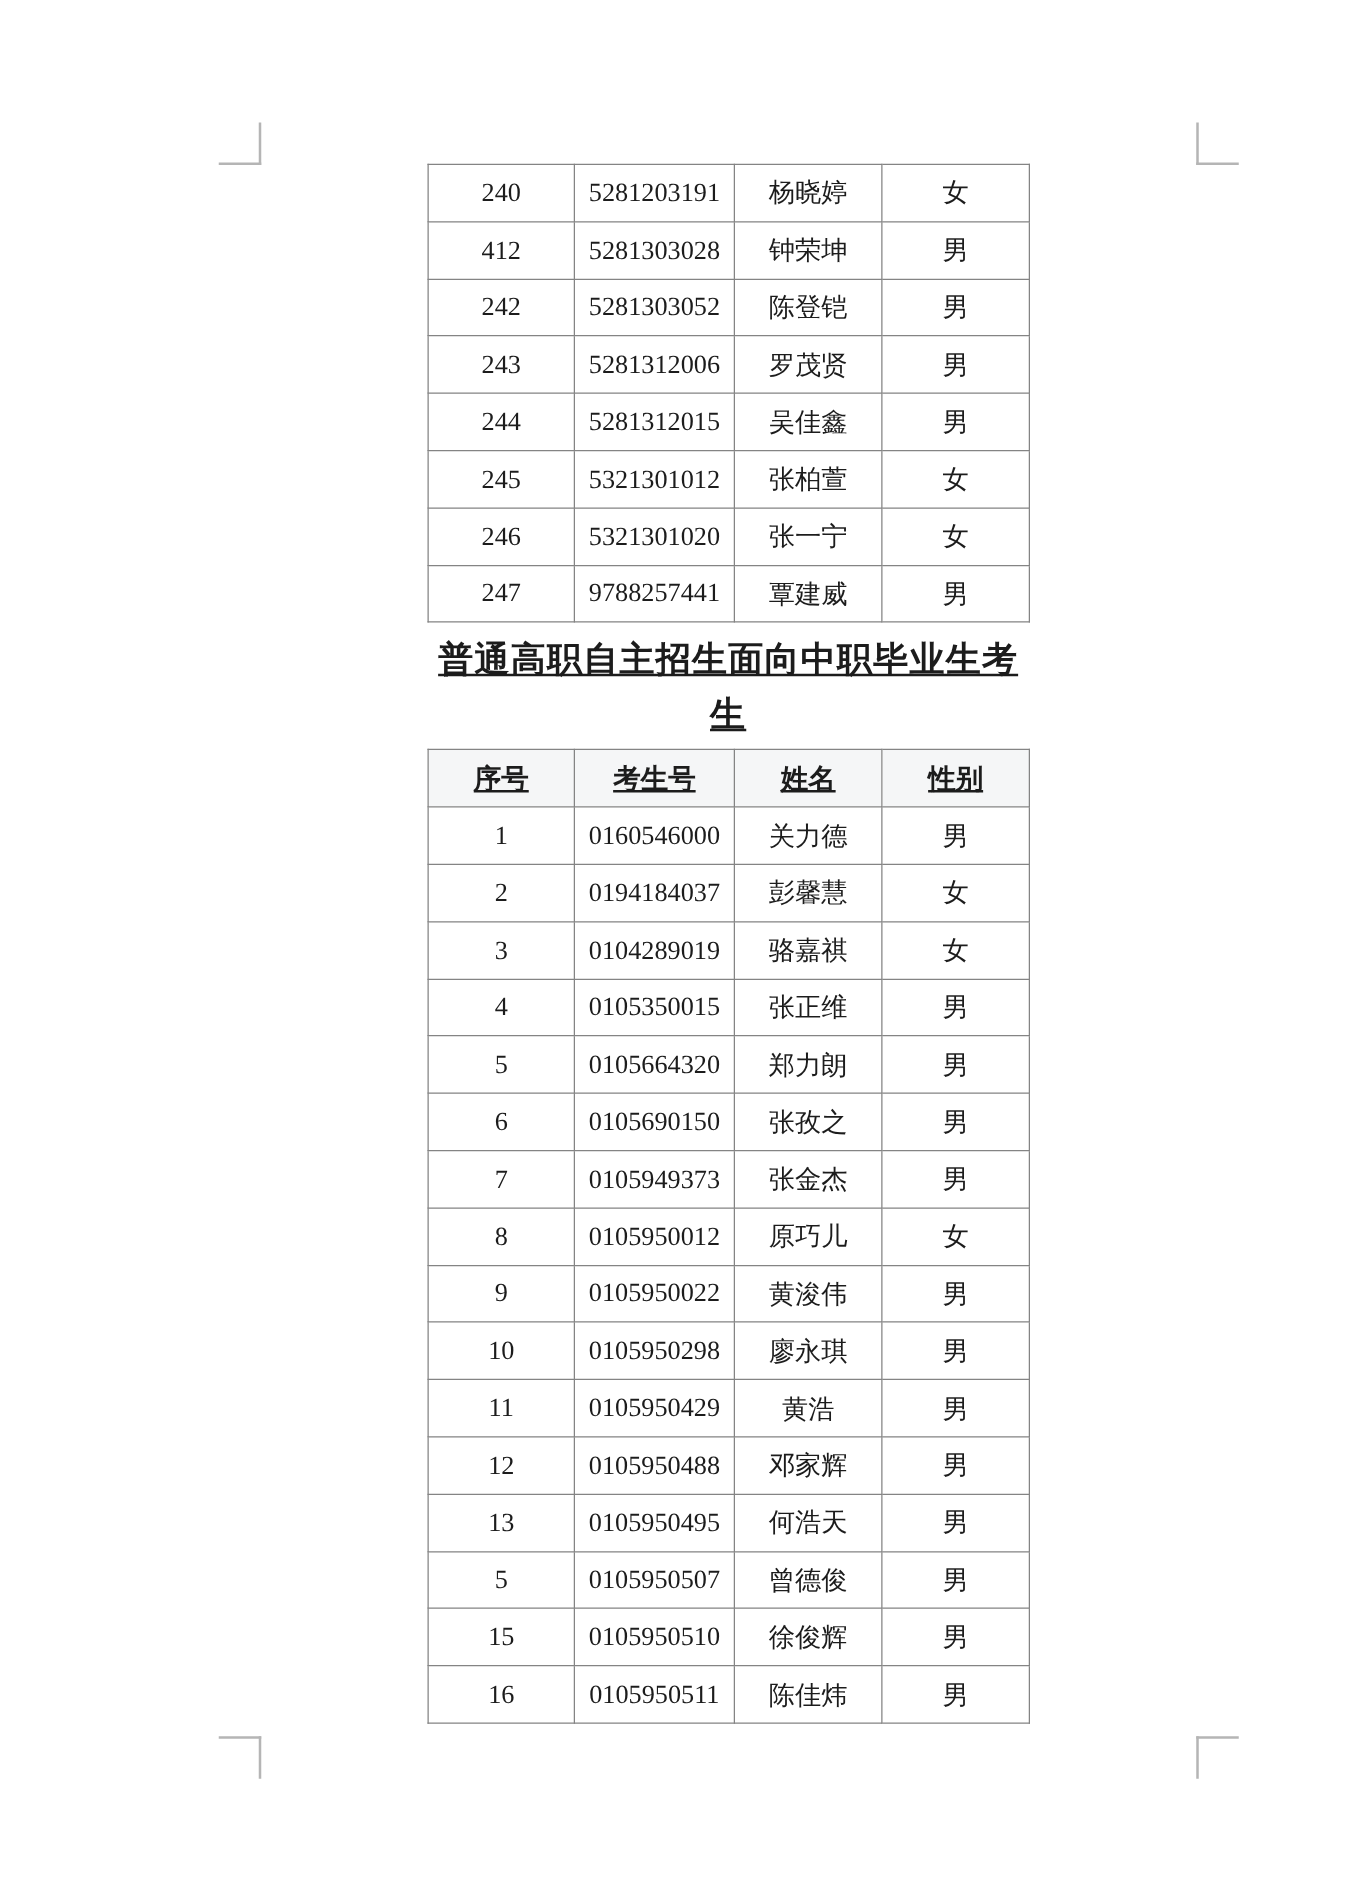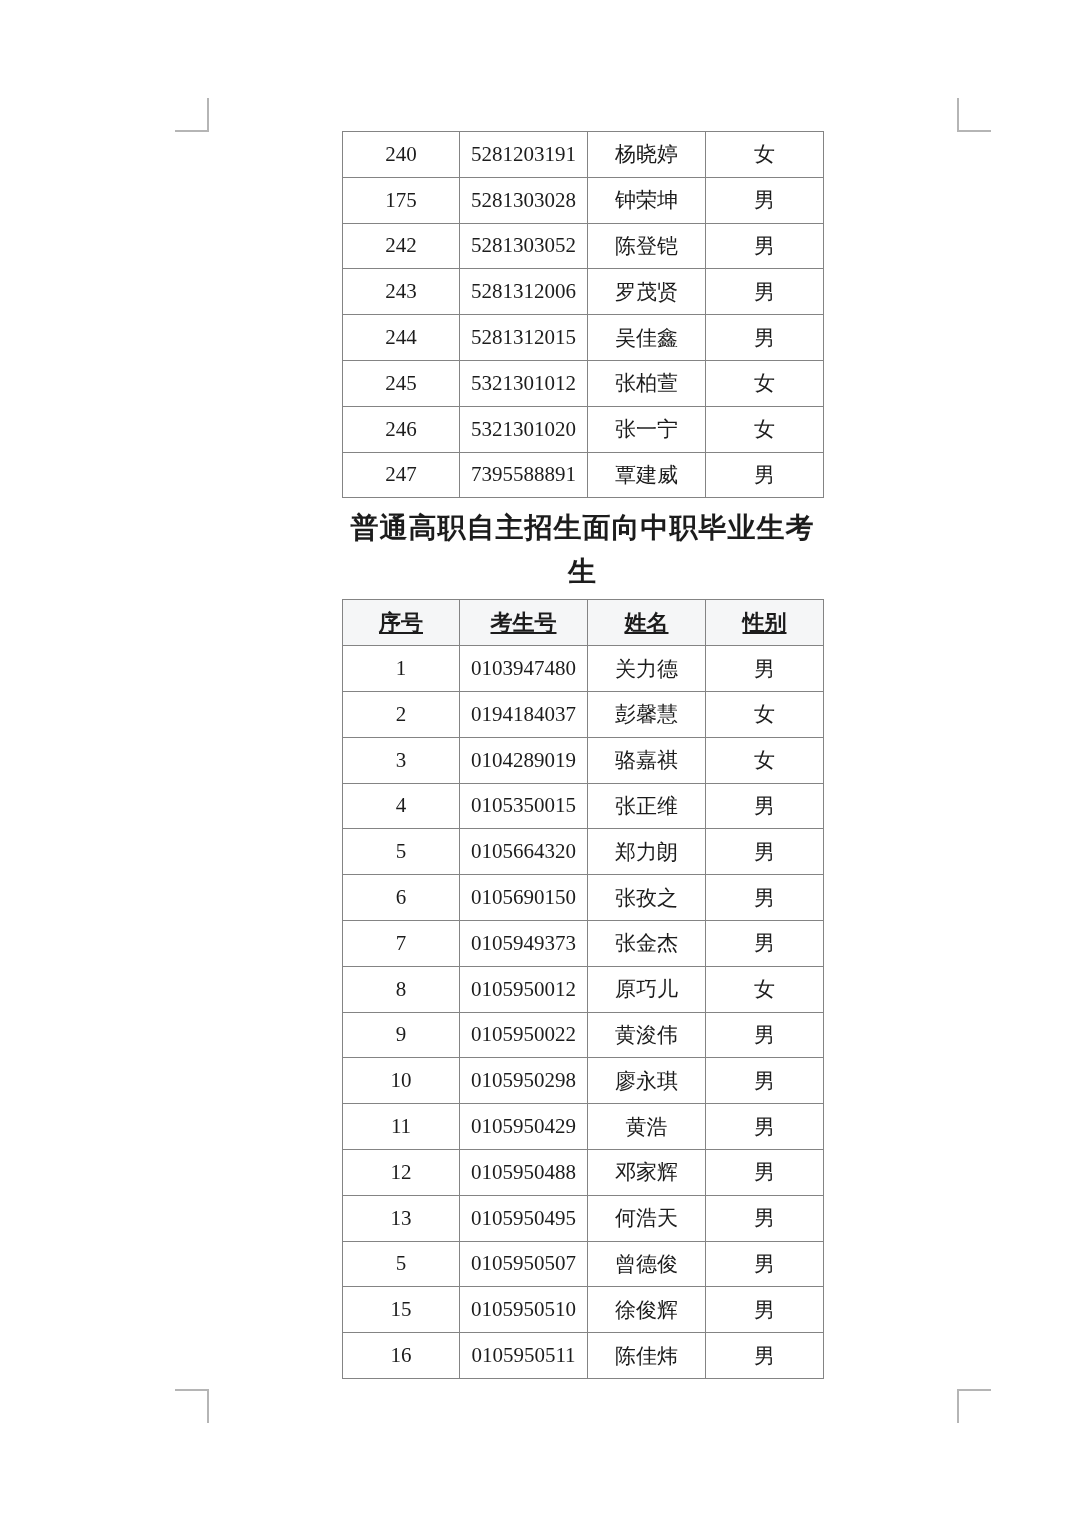--- a/index.html
+++ b/index.html
@@ -49,20 +49,21 @@
 
   .section-heading {
     margin: 8px 0 5px 0;
     font-family: "Liberation Sans", sans-serif;
     font-weight: bold;
     font-size: 28px;
     line-height: 44px;
     text-align: center;
     letter-spacing: 1px;
     color: var(--text, #1c1c1c);
+    text-decoration: underline;
   }
 </style>
 </head>
 <body>
 
 <div class="page">
   <div class="crop-mark tl"></div>
   <div class="crop-mark tr"></div>
   <div class="crop-mark bl"></div>
   <div class="crop-mark br"></div>
@@ -77,21 +78,21 @@
           <col style="width:118px">
       </colgroup>
       <tbody>
           <tr>
             <td>240</td>
             <td>5281203191</td>
             <td>杨晓婷</td>
             <td>女</td>
           </tr>
           <tr>
-            <td>175</td>
+            <td>412</td>
             <td>5281303028</td>
             <td>钟荣坤</td>
             <td>男</td>
           </tr>
           <tr>
             <td>242</td>
             <td>5281303052</td>
             <td>陈登铠</td>
             <td>男</td>
           </tr>
@@ -114,21 +115,21 @@
             <td>女</td>
           </tr>
           <tr>
             <td>246</td>
             <td>5321301020</td>
             <td>张一宁</td>
             <td>女</td>
           </tr>
           <tr>
             <td>247</td>
-            <td>7395588891</td>
+            <td>9788257441</td>
             <td>覃建威</td>
             <td>男</td>
           </tr>
         </tbody>
     </table>
 
     <h2 class="section-heading">普通高职自主招生面向中职毕业生考生</h2>
 
     <table class="roster-table">
       <colgroup>
@@ -141,21 +142,21 @@
         <tr>
           <th>序号</th>
           <th>考生号</th>
           <th>姓名</th>
           <th>性别</th>
         </tr>
       </thead>
       <tbody>
           <tr>
             <td>1</td>
-            <td>0103947480</td>
+            <td>0160546000</td>
             <td>关力德</td>
             <td>男</td>
           </tr>
           <tr>
             <td>2</td>
             <td>0194184037</td>
             <td>彭馨慧</td>
             <td>女</td>
           </tr>
           <tr>

